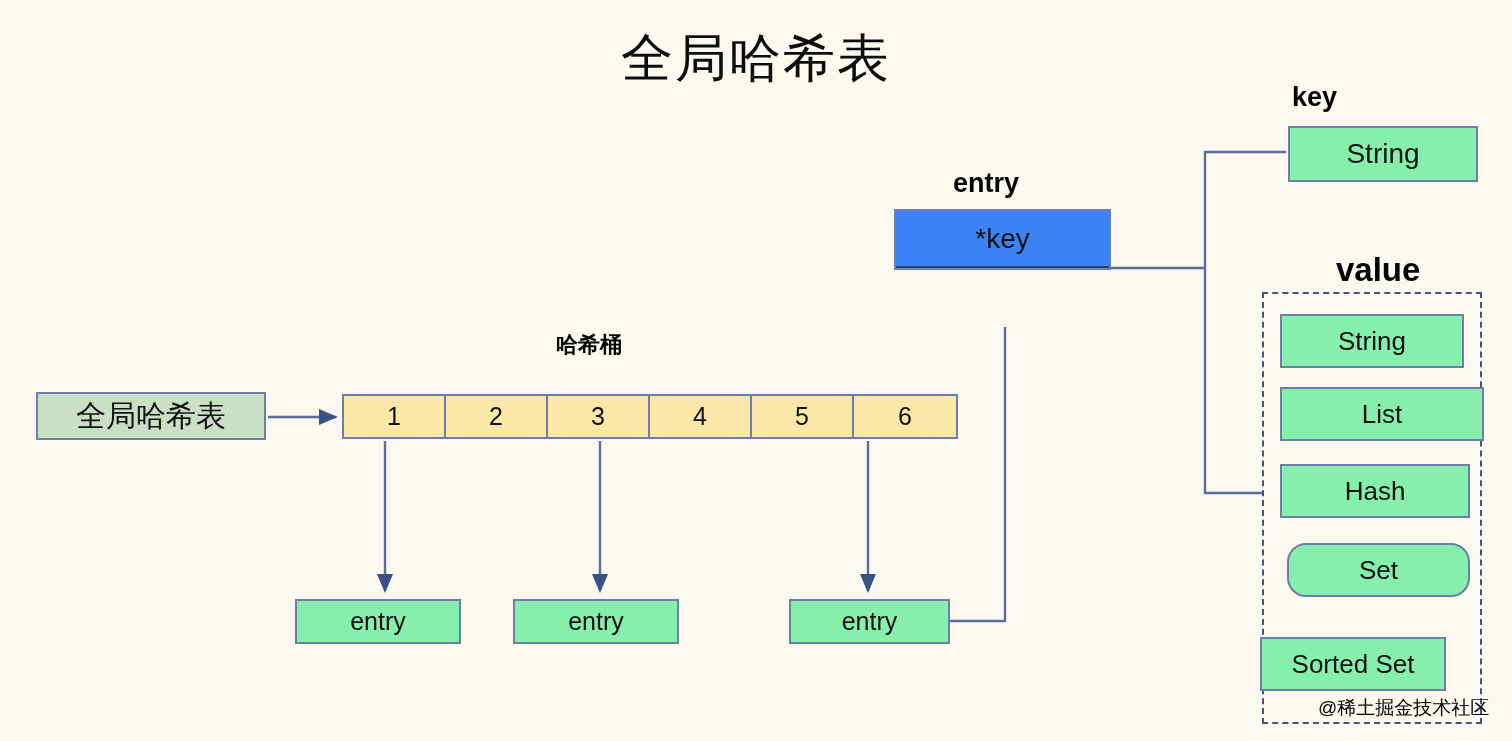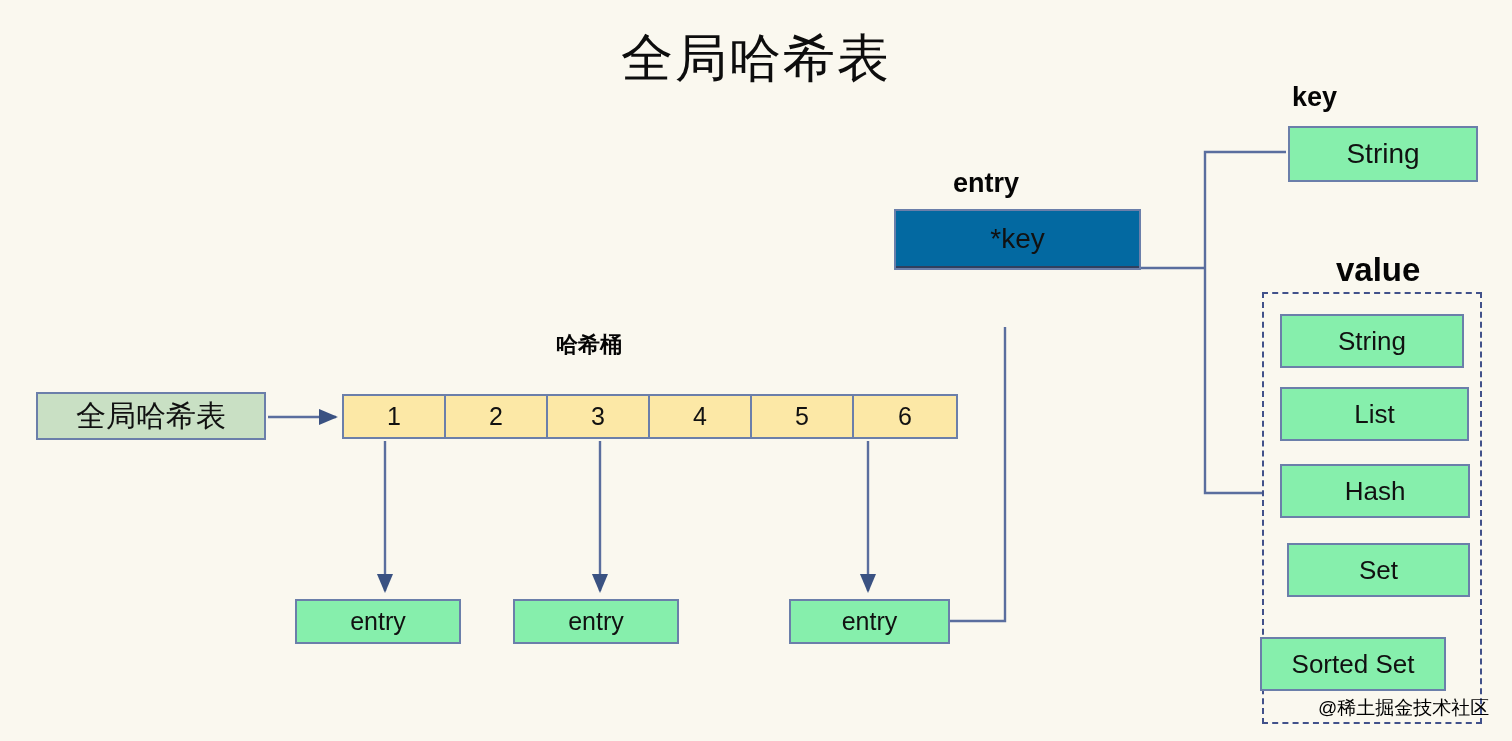--- a/index.html
+++ b/index.html
@@ -102,25 +102,25 @@
     font-size: 25px;
   }
   #entry-box-1 { left: 295px; top: 599px; width: 166px; }
   #entry-box-2 { left: 513px; top: 599px; width: 166px; }
   #entry-box-3 { left: 789px; top: 599px; width: 161px; }
   
   #entry-struct {
     position: absolute;
     left: 894px;
     top: 209px;
-    width: 247px;
+    width: 217px;
     z-index: 2;
     border: 2px solid #6b7faa;
     box-sizing: border-box;
-    background: #0369a1;
+    background: #3b82f6;
   }
   .struct-row {
     height: 57px;
     display: flex;
     align-items: center;
     justify-content: center;
     font-size: 28px;
     color: #111111;
     box-sizing: border-box;
   }
@@ -157,23 +157,23 @@
     height: 432px;
     border: 2px dashed #41518a;
     box-sizing: border-box;
     z-index: 1;
   }
   .value-item {
     height: 54px;
     font-size: 26px;
   }
   #value-item-0 { left: 1280px; top: 314px; width: 184px; }
-  #value-item-1 { left: 1280px; top: 387px; width: 189px; }
+  #value-item-1 { left: 1280px; top: 387px; width: 204px; }
   #value-item-2 { left: 1280px; top: 464px; width: 190px; }
-  #value-item-3 { left: 1287px; top: 543px; width: 183px; }
+  #value-item-3 { left: 1287px; top: 543px; width: 183px; border-radius: 19px; }
   #value-item-4 { left: 1260px; top: 637px; width: 186px; }
   #watermark {
     position: absolute;
     left: 1318px;
     top: 695px;
     font-size: 19px;
     color: #000000;
     white-space: nowrap;
     z-index: 4;
   }

